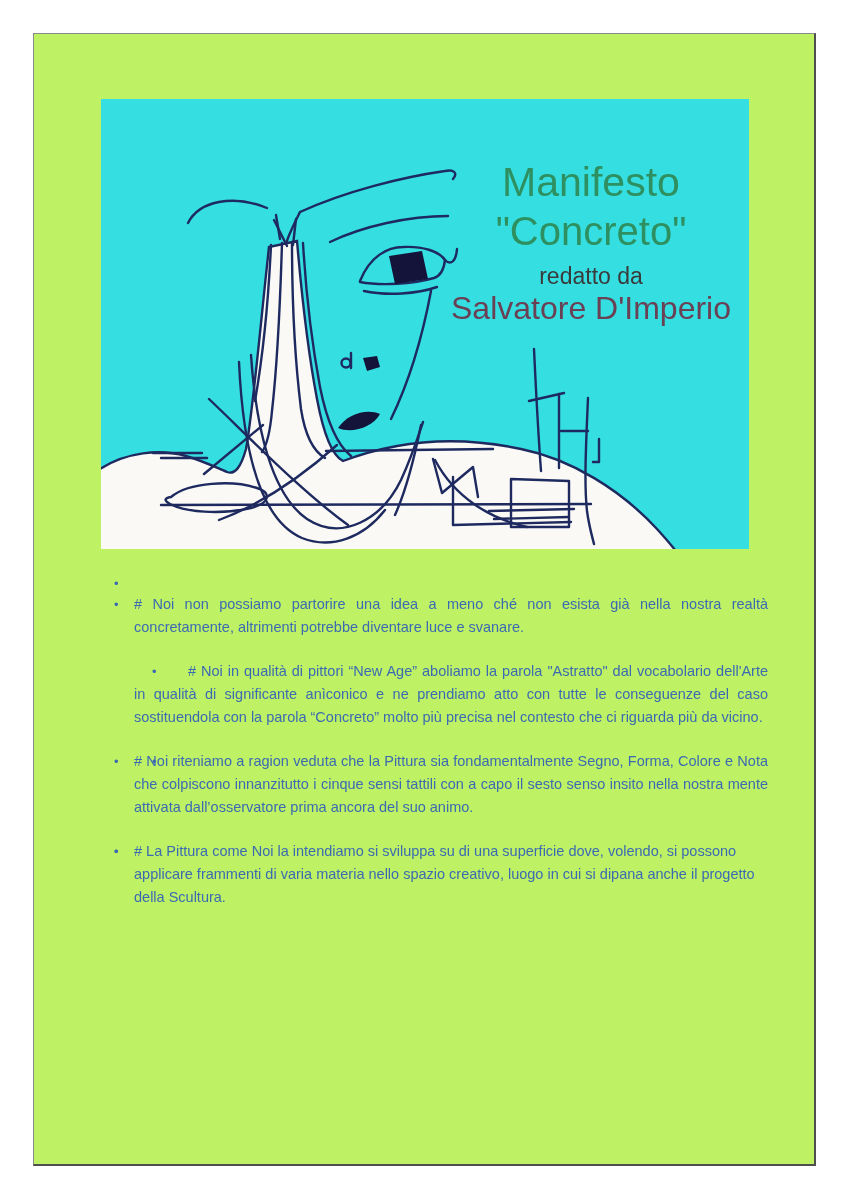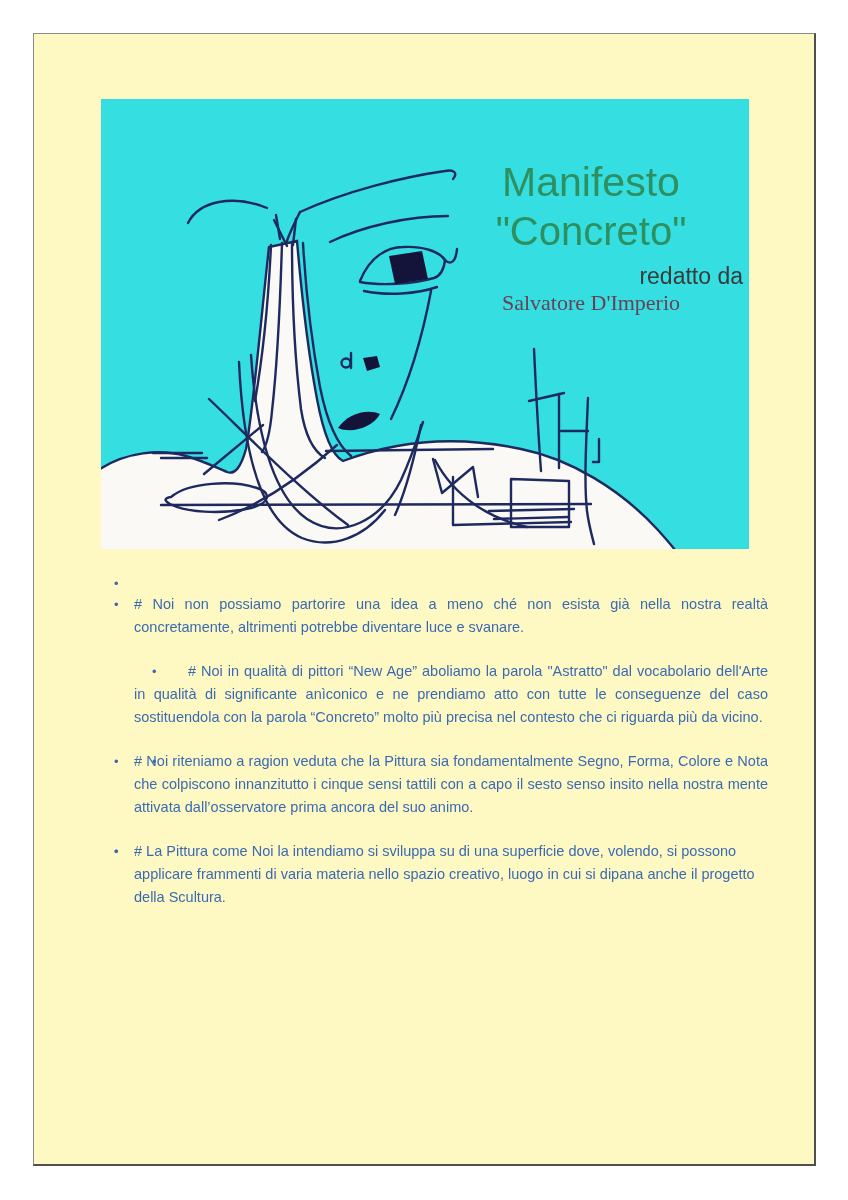--- a/index.html
+++ b/index.html
@@ -1,30 +1,30 @@
 <!DOCTYPE html>
 <html style="--border: #8a8a8a; --artwork-cyan: #35dfe1; --artwork-line: #1e2a5f; --artwork-dark: #14143a; --title-green: #2e9060; --subtitle-gray: #3a3a3a; --author-plum: #6a4055; --body-text-blue: #3c6ab2;"><head>
 <meta charset="utf-8">
 <style>
   html,body{margin:0;padding:0;background:#ffffff;}
   .canvas{position:relative;width:848px;height:1200px;background:#ffffff;overflow:hidden;
           font-family:"Liberation Sans",sans-serif;}
-  .page{position:absolute;left:33px;top:33px;width:780px;height:1130px;background:#fef9c3;
+  .page{position:absolute;left:33px;top:33px;width:780px;height:1130px;background:#bef264;
         border:1px solid var(--border);border-right:2px solid #4f4f4f;border-bottom:2px solid #4f4f4f;}
   .art{position:absolute;left:67px;top:65px;width:648px;height:450px;}
   .art svg{position:absolute;left:0;top:0;width:100%;height:100%;display:block;}
   .cyan-bg{fill:var(--artwork-cyan);}
   .body-white{fill:#faf9f5;stroke:var(--artwork-line);stroke-width:2.4;}
   .ln{fill:none;stroke:var(--artwork-line);stroke-width:2.4;stroke-linecap:round;stroke-linejoin:round;}
   .fill-dark{fill:var(--artwork-dark);stroke:none;}
   .art-title{position:absolute;left:338px;top:0;width:304px;text-align:center;}
   .t1{position:absolute;left:0;top:60px;width:100%;font-size:41px;color:var(--title-green);}
   .t2{position:absolute;left:0;top:110px;width:100%;font-size:40px;color:var(--title-green);}
-  .t3{position:absolute;left:0;top:164px;width:100%;font-size:23px;color:var(--subtitle-gray);text-align:right;}
-  .t4{position:absolute;left:-20px;top:191px;width:344px;font-size:22px;color:var(--author-plum);font-family:Liberation Serif, serif;}
+  .t3{position:absolute;left:0;top:164px;width:100%;font-size:23px;color:var(--subtitle-gray);}
+  .t4{position:absolute;left:-20px;top:191px;width:344px;font-size:32px;color:var(--author-plum);}
   .list{position:absolute;left:72px;top:538px;width:662px;}
   .item{position:relative;padding-left:28px;margin-bottom:21px;text-align:justify;
         font-size:14.5px;line-height:23px;color:var(--body-text-blue);}
   .item.left{text-align:left;}
   .item.indent{text-indent:54px;}
   .item .bullet{position:absolute;left:8px;top:0;font-size:13px;text-indent:0;}
   .item.indent .bullet{left:46px;}
 </style>
 </head>
 <body>

